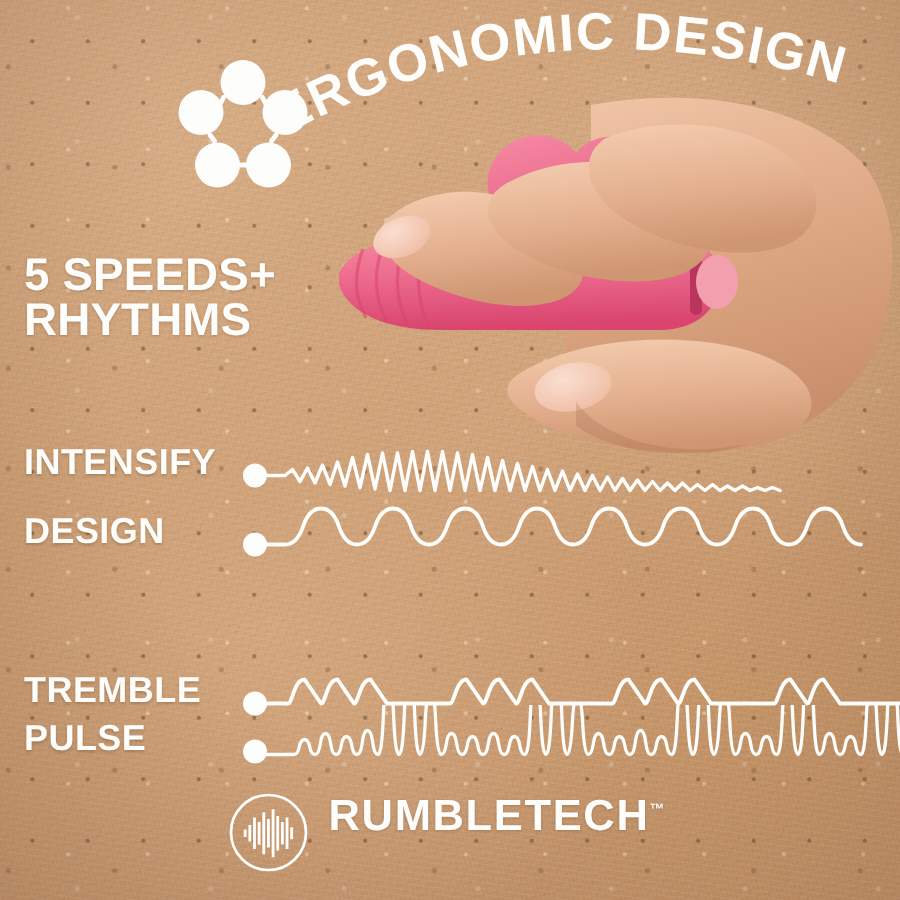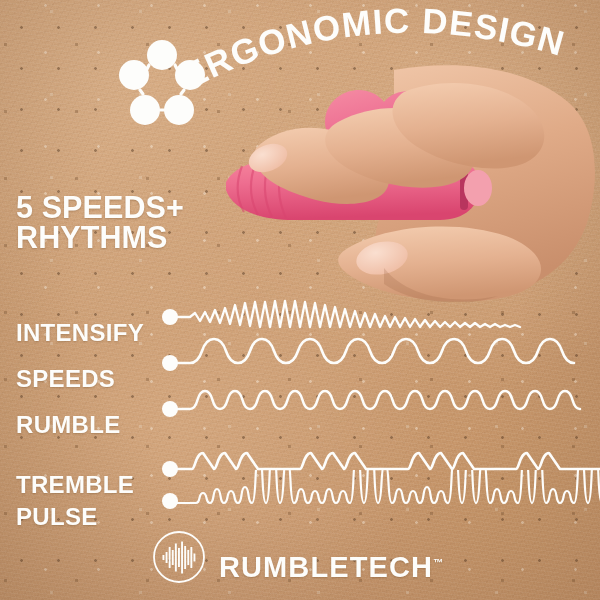--- a/index.html
+++ b/index.html
@@ -43,21 +43,21 @@
       radial-gradient(circle, rgba(240,230,215,.38) 0 1.4px, rgba(0,0,0,0) 2px);
     background-size:37px 41px, 53px 47px, 71px 67px, 89px 83px;
     background-position:3px 7px, 19px 29px, 41px 11px, 7px 53px;
   }
   .kraft-vig{
     position:absolute;inset:0;
     background:radial-gradient(ellipse at 50% 45%, rgba(0,0,0,0) 52%, rgba(90,58,30,.16) 100%);
   }
 
   
-  .ink{color:#fdfdfb;margin-top:24px;}
+  .ink{color:#fdfdfb;}
 
   
   #badge{position:absolute;left:116px;top:38px;width:92px;height:92px;}
 
   
   #arch{position:absolute;left:186px;top:6px;width:414px;height:92px;}
 
   
   #headline{
     position:absolute;left:16px;top:168px;
@@ -75,21 +75,21 @@
   #rhythms{position:absolute;left:0;top:286px;width:600px;height:232px;}
   .row{position:absolute;left:0;width:600px;height:46px;}
   .row .label{
     position:absolute;left:16px;top:50%;transform:translateY(-50%);
     font-size:24px;font-weight:600;letter-spacing:.3px;white-space:nowrap;
     text-shadow:0 1px 2px rgba(95,60,30,.28);
   }
   .row .wave{position:absolute;left:0;top:0;width:600px;height:46px;}
 
   
-  #brand{position:absolute;left:152px;top:528px;height:56px;display:flex;align-items:flex-end;gap:13px;}
+  #brand{position:absolute;left:152px;top:528px;height:56px;display:flex;align-items:flex-start;gap:13px;}
   #brandmark{width:54px;height:54px;flex:0 0 54px;}
   #brandtext{
     position:relative;font-size:29px;font-weight:600;letter-spacing:1.1px;
     text-shadow:0 1px 2px rgba(95,60,30,.28);white-space:nowrap;
   }
   #tm{font-size:10px;vertical-align:super;letter-spacing:.4px;font-weight:600;}
 </style>
 </head>
 <body>
 
@@ -204,55 +204,35 @@
                  5 -24 5 24 5 -22 5 22 5 -20 5 20 5 -18 5 18
                  5 -16 5 16 5 -14 5 14 5 -13 5 13 5 -11 5 11
                  5 -10 5 10 5 -9 5 9 5 -8 5 8 5 -7 5 7
                  5 -6 5 6 5 -5 5 5 5 -5 5 5 5 -4 5 4
                  5 -4 5 4 5 -3 5 3 5 -3 5 3 5 -2 5 2
                  5 -2 5 2" fill="none" stroke="#fdfdfb" stroke-width="2.3" stroke-linejoin="round" stroke-linecap="round"></path>
       </svg>
     </div>
 
     <div class="row" style="top:46px">
-      <span class="label ink">SPEEDS</span>
+      <span class="label ink">DESIGN</span>
       <svg class="wave" viewBox="0 0 600 46" preserveAspectRatio="none">
         <circle cx="170" cy="31" r="8" fill="#fdfdfb"></circle>
         <path d="M170 31 H190
                  q8 0 12 -12 t12 -12 12 12 12 12
                  q8 0 12 -12 t12 -12 12 12 12 12
                  q8 0 12 -12 t12 -12 12 12 12 12
                  q8 0 12 -12 t12 -12 12 12 12 12
                  q8 0 12 -12 t12 -12 12 12 12 12
                  q8 0 12 -12 t12 -12 12 12 12 12
                  q8 0 12 -12 t12 -12 12 12 12 12
                  q8 0 12 -12 t12 -12 12 12 12 12" fill="none" stroke="#fdfdfb" stroke-width="2.6" stroke-linejoin="round" stroke-linecap="round"></path>
       </svg>
     </div>
 
-    <div class="row" style="top:92px">
-      <span class="label ink">RUMBLE</span>
-      <svg class="wave" viewBox="0 0 600 46" preserveAspectRatio="none">
-        <circle cx="170" cy="31" r="8" fill="#fdfdfb"></circle>
-        <path d="M170 31 H190
-                 q5 0 7.5 -9 t7.5 -9 7.5 9 7.5 9
-                 q5 0 7.5 -9 t7.5 -9 7.5 9 7.5 9
-                 q5 0 7.5 -9 t7.5 -9 7.5 9 7.5 9
-                 q5 0 7.5 -9 t7.5 -9 7.5 9 7.5 9
-                 q5 0 7.5 -9 t7.5 -9 7.5 9 7.5 9
-                 q5 0 7.5 -9 t7.5 -9 7.5 9 7.5 9
-                 q5 0 7.5 -9 t7.5 -9 7.5 9 7.5 9
-                 q5 0 7.5 -9 t7.5 -9 7.5 9 7.5 9
-                 q5 0 7.5 -9 t7.5 -9 7.5 9 7.5 9
-                 q5 0 7.5 -9 t7.5 -9 7.5 9 7.5 9
-                 q5 0 7.5 -9 t7.5 -9 7.5 9 7.5 9
-                 q5 0 7.5 -9 t7.5 -9 7.5 9 7.5 9
-                 q5 0 7.5 -9 t7.5 -9 7.5 9 7.5 9" fill="none" stroke="#fdfdfb" stroke-width="2.6" stroke-linejoin="round" stroke-linecap="round"></path>
-      </svg>
-    </div>
 
     <div class="row" style="top:152px">
       <span class="label ink">TREMBLE</span>
       <svg class="wave" viewBox="0 0 600 46" preserveAspectRatio="none">
         <circle cx="170" cy="31" r="8" fill="#fdfdfb"></circle>
         <path d="M170 31 H192
                  c3 0 4 -16 11 -16 t11 16
                  c3 0 4 -16 11 -16 t11 16
                  c3 0 4 -16 11 -16 t11 16
                  H300

